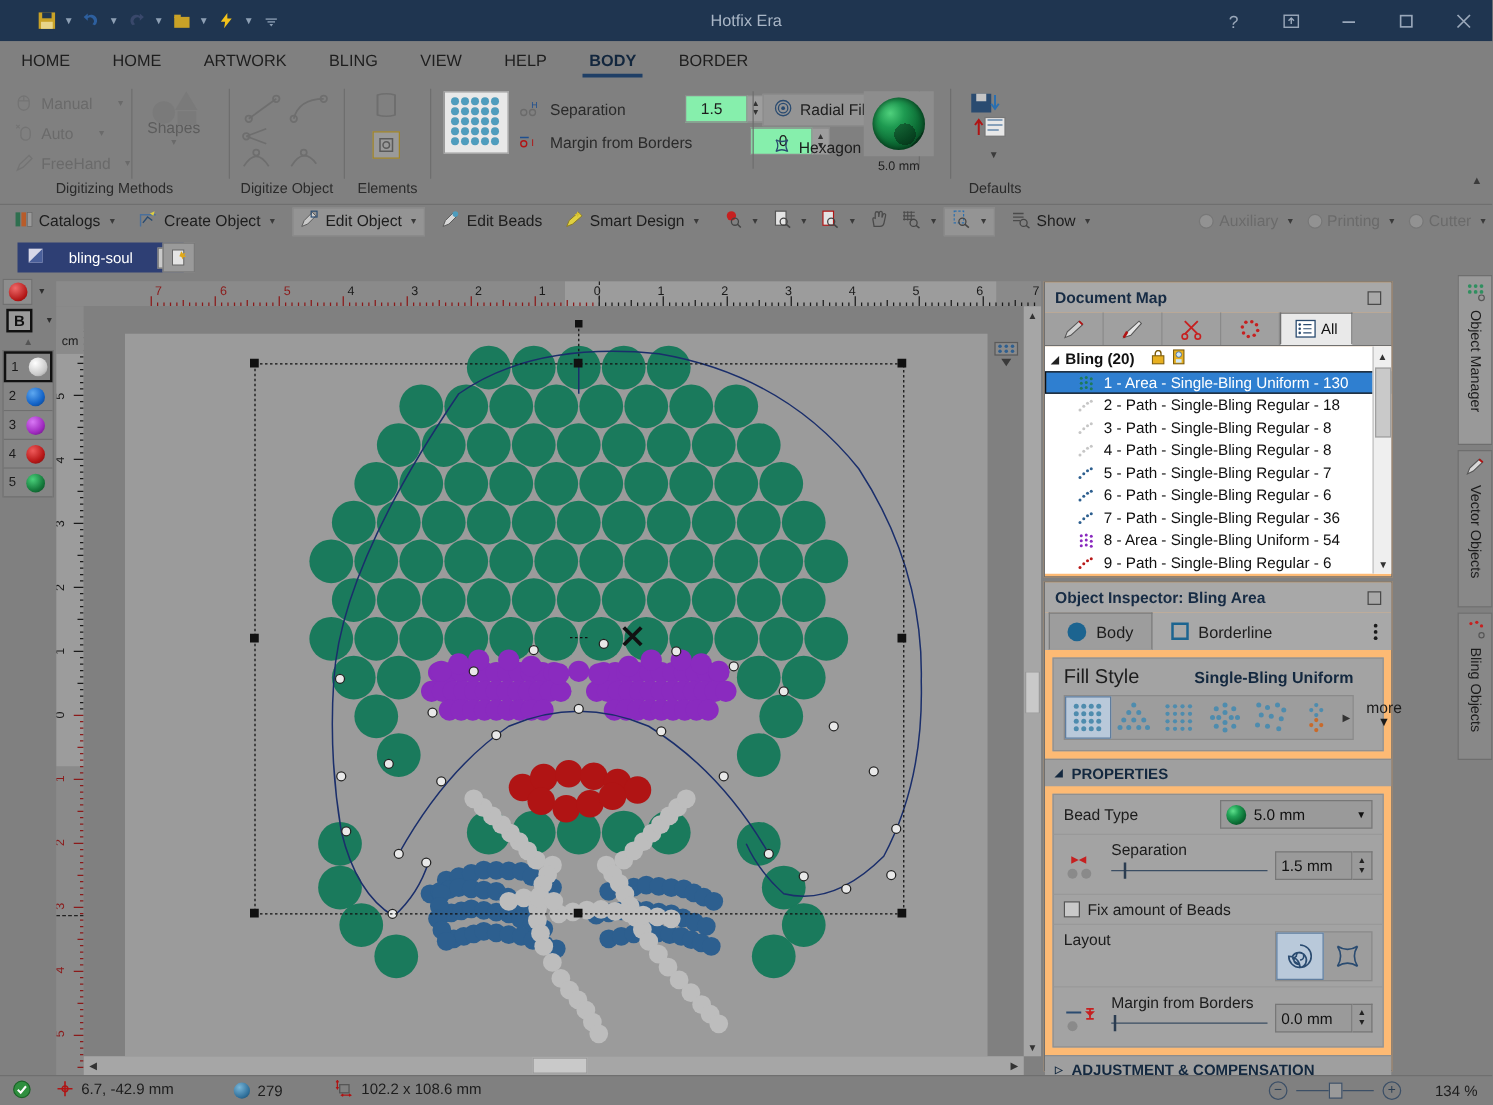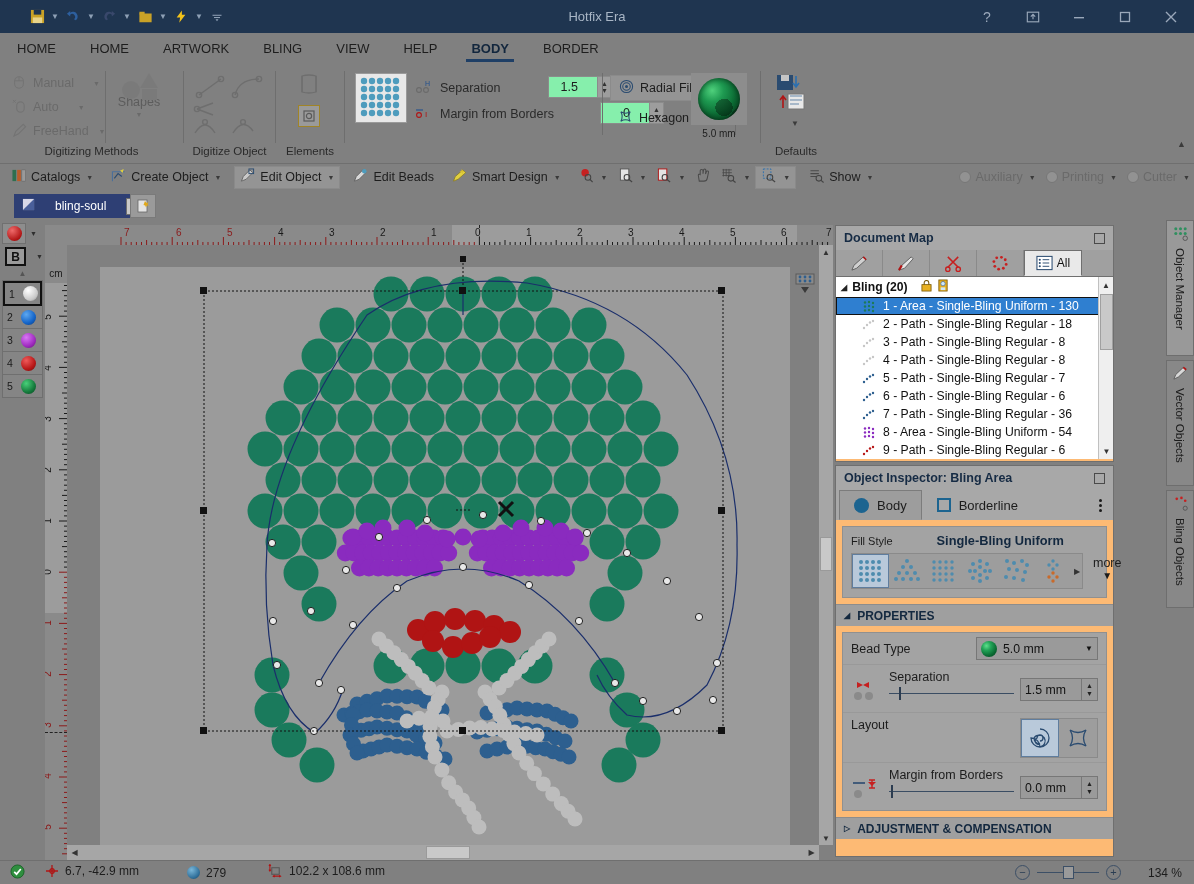--- a/index.html
+++ b/index.html
@@ -289,21 +289,21 @@
   }
   .oi-tab.active { background: #9d9d9d; border: 1px solid #7c7c7c; border-bottom-color: #9d9d9d; }
   .oi-dots {
     position: absolute; right: 6px; top: 4px; width: 14px; height: 22px;
     display: flex; flex-direction: column; align-items: center; justify-content: center; gap: 2px;
   }
   .oi-dots i { width: 3px; height: 3px; background: #1b1b1b; border-radius: 50%; display: block; }
 
   .fillstyle-box { margin: 6px; border: 1px solid #909090; background: #a3a3a3; padding: 6px 8px 8px; }
   .fs-head { display: flex; align-items: baseline; }
-  .fs-label { font-size: 11px; color: #1c1c1c; }
+  .fs-label { font-size: 16px; color: #1c1c1c; }
   .fs-value { margin-left: 44px; font-size: 12.8px; font-weight: bold; color: #13283f; }
   .fs-strip {
     margin-top: 5px; display: flex; align-items: center;
     border: 1px solid #8a8a8a; background: #9d9d9d; width: 232px; height: 36px;
   }
   .fs-cell { width: 37px; height: 34px; display: flex; align-items: center; justify-content: center; }
   .fs-cell.sel { background: #b9c9da; border: 1px solid #5f7d9e; }
   .fs-more {
     margin-left: 10px; display: flex; flex-direction: column; align-items: center;
     font-size: 12.5px; color: #1c1c1c;
@@ -1986,20 +1986,24 @@
           </div>
           <div style="display:flex; margin-top:8px;">
             <div class="numbox">1.5 mm</div>
             <div class="numspin">
                 <span>▲</span>
                 <span>▼</span>
               </div>
           </div>
         </div>
 
+        <div class="prow" style="min-height:24px;">
+          <span class="chk"></span>
+          <span class="plabel" style="margin-left:6px;">Fix amount of Beads</span>
+        </div>
 
         <div class="prow" style="min-height:50px;">
           <span class="plabel" style="align-self:flex-start; margin-top:2px;">Layout</span>
           <div class="layout-grp">
             <div class="layout-btn sel">
               <svg width="24" height="24" viewBox="0 0 24 24">
                   <path d="M12 3 A9 9 0 1 1 3 12 A9 9 0 0 1 12 21 A6 6 0 1 0 6 12 A6 6 0 0 0 12 18 A3 3 0 1 1 9 12 A3 3 0 1 1 12 15" fill="none" stroke="#2a4b70" stroke-width="1.3"></path>
                 </svg>
             </div>
             <div class="layout-btn">

